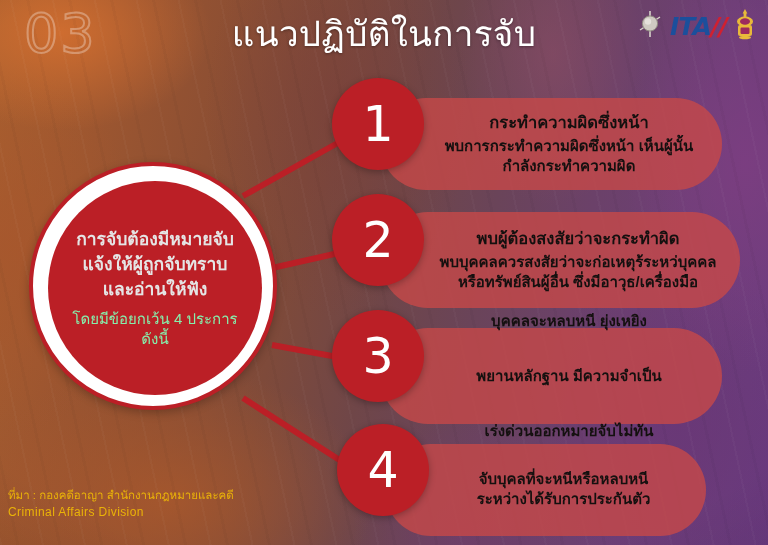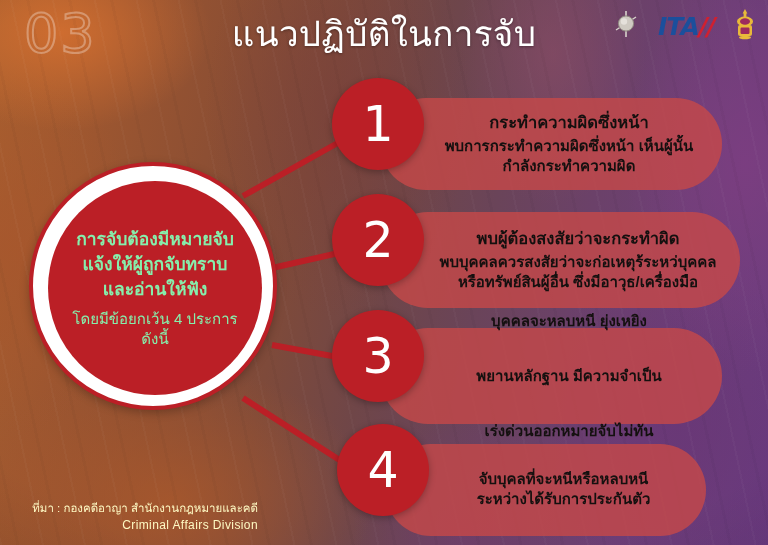--- a/index.html
+++ b/index.html
@@ -65,21 +65,21 @@
   #page-title {
     position:absolute; left:0; right:0; top:6px;
     text-align:center;
     font-size:35px; font-weight:400;
     color:#ffffff;
     letter-spacing:.3px;
     text-shadow:0 1px 3px rgba(0,0,0,.35);
   }
   #logo-bar {
     position:absolute; right:12px; top:8px;
-    display:flex; align-items:center; gap:19px;justify-content:center;
+    display:flex; align-items:center; gap:7px;justify-content:center;
   }
   .logo-ita {
     font-size:25px; font-weight:800; font-style:italic;
     color:#1b4f9c; letter-spacing:-1px;
     font-family:"DejaVu Sans",sans-serif;
     line-height:1;
   }
   .logo-ita .slash { color:#d02030; }
 
   
@@ -98,21 +98,21 @@
     position:absolute; left:15px; top:15px;
     width:214px; height:214px;
     border-radius:50%;
     background:#bb1f26;
     display:flex; flex-direction:column;
     align-items:center; justify-content:center;
     padding:0 14px;
     text-align:center;
   }
   #main-circle-heading {
-    font-size:17.5px; font-weight:700; color:#86efac;
+    font-size:17.5px; font-weight:700; color:#e5e5e5;
     line-height:1.42;
   }
   #main-circle-sub {
     margin-top:7px;
     font-size:15px; font-weight:400; color:#86efac;
     line-height:1.35;
   }
 
   
   .step { position:absolute; display:flex; align-items:center; }
@@ -142,23 +142,23 @@
     line-height:1.3; white-space:nowrap;
   }
   .step-body {
     font-size:15px; font-weight:700; color:#14100f;
     line-height:1.32; white-space:nowrap;
   }
   .step-title + .step-body { margin-top:2px; }
 
   
   #footer {
-    position:absolute; left:8px; bottom:11px;
-    text-align:right; width:250px;
-    color:#fef9c3;
+    position:absolute; left:8px; bottom:24px;
+    text-align:left; width:250px;
+    color:#eab308;
   }
   #footer-source { font-size:11.5px; line-height:1.45; }
   #footer-en { font-size:12px; letter-spacing:.4px; line-height:1.45; }
 </style>
 </head>
 <body>
 
 <div id="stage">
 
   <div class="bg-layer" id="bg-base"></div>

